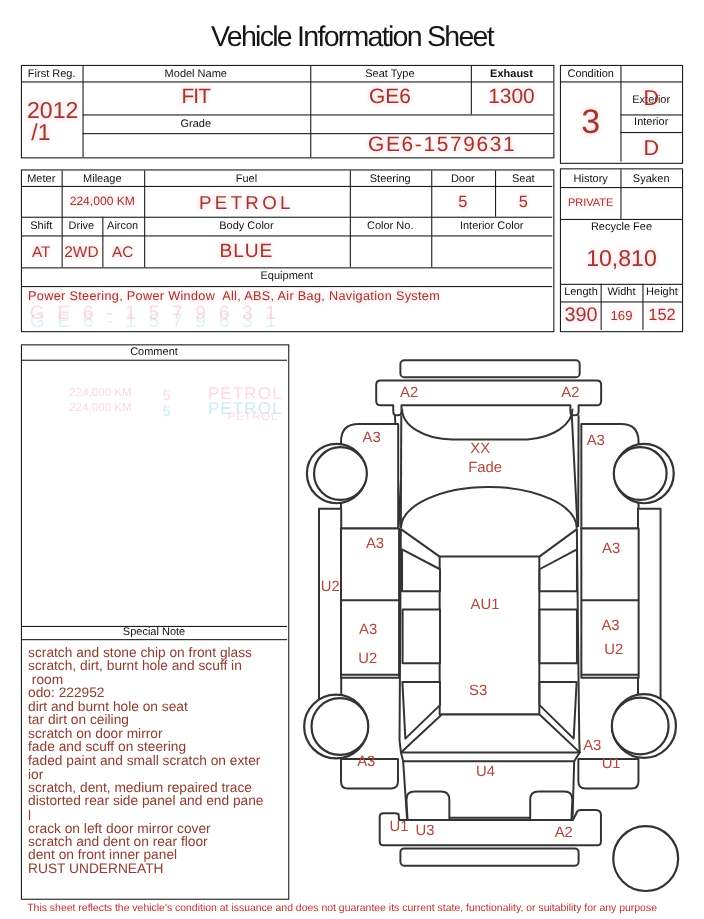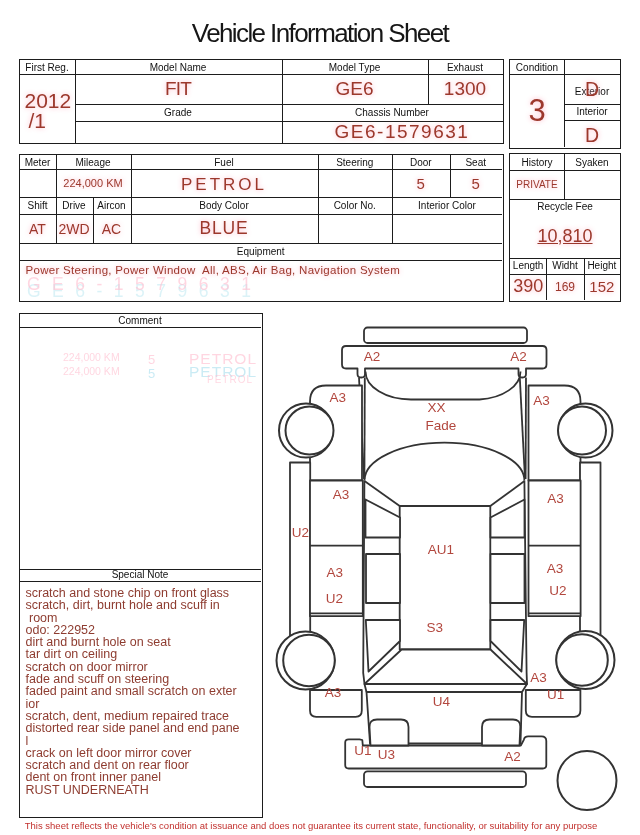--- a/index.html
+++ b/index.html
@@ -20,24 +20,23 @@
 <div class="box" style="left:18.5px;top:59px;width:485.5px;height:85px;">
   <div class="vl" style="left:55px;top:0;height:83px;"></div>
   <div class="vl" style="left:262px;top:0;height:83px;"></div>
   <div class="vl" style="left:408px;top:0;height:44px;"></div>
   <div class="hl" style="left:55px;top:14px;width:428px;"></div>
   <div class="hl" style="left:0px;top:14px;width:55px;"></div>
   <div class="hl" style="left:55px;top:44px;width:428px;"></div>
   <div class="hl" style="left:55px;top:60.5px;width:428px;"></div>
   <div class="lab" style="left:0;top:0;width:55px;height:14px;">First Reg.</div>
   <div class="lab" style="left:55px;top:0;width:207px;height:14px;">Model Name</div>
-  <div class="lab" style="left:262px;top:0;width:146px;height:14px;">Model Type</div>
-  <div class="lab" style="left:408px;top:0;width:75px;height:14px;">Exhaust</div>
+  <div class="lab" style="left:262px;top:0;width:146px;height:14px;">Seat Type</div>
+  <div class="lab" style="left:408px;top:0;width:75px;height:14px;font-weight:bold;">Exhaust</div>
   <div class="lab" style="left:55px;top:44px;width:207px;height:16.5px;">Grade</div>
-  <div class="lab" style="left:262px;top:44px;width:221px;height:16.5px;">Chassis Number</div>
   <div class="val" style="left:5px;top:31px;width:50px;height:40px;font-size:21px;line-height:20px;justify-content:flex-start;align-items:flex-start;text-align:left;display:block;">2012<br><span style="padding-left:4px;">/1</span></div>
   <div class="val" style="left:55px;top:14px;width:207px;height:30px;font-size:19px;letter-spacing:-0.8px;">FIT</div>
   <div class="val" style="left:262px;top:14px;width:146px;height:30px;font-size:19px;">GE6</div>
   <div class="val" style="left:408px;top:14px;width:75px;height:30px;font-size:19px;">1300</div>
   <div class="val" style="left:262px;top:60.5px;width:221px;height:22.5px;font-size:19px;letter-spacing:1.5px;padding-left:10px;">GE6-1579631</div>
 </div>
 
 <div class="box" style="left:509px;top:59px;width:112px;height:89.5px;">
   <div class="vl" style="left:54px;top:0;height:87px;"></div>
   <div class="hl" style="left:0;top:14px;width:110px;"></div>
@@ -92,21 +91,21 @@
   <div class="hl" style="left:0;top:16px;width:110px;"></div>
   <div class="hl" style="left:0;top:45px;width:110px;"></div>
   <div class="hl" style="left:0;top:104px;width:110px;"></div>
   <div class="hl" style="left:0;top:119.5px;width:110px;"></div>
   <div class="vl" style="left:36.3px;top:104px;height:42px;"></div>
   <div class="vl" style="left:73.7px;top:104px;height:42px;"></div>
   <div class="lab" style="left:0;top:0;width:54px;height:16px;">History</div>
   <div class="lab" style="left:54px;top:0;width:56px;height:16px;">Syaken</div>
   <div class="val" style="left:0;top:16px;width:54px;height:29px;font-size:10px;padding-bottom:3px;">PRIVATE</div>
   <div class="lab" style="left:0;top:46px;width:110px;height:12px;">Recycle Fee</div>
-  <div class="val" style="left:0;top:61px;width:110px;height:42px;font-size:18px;text-decoration:underline;">10,810</div>
+  <div class="val" style="left:0;top:61px;width:110px;height:42px;font-size:21px;">10,810</div>
   <div class="lab" style="left:0;top:104px;width:36.3px;height:15.5px;">Length</div>
   <div class="lab" style="left:36.3px;top:104px;width:37.4px;height:15.5px;">Widht</div>
   <div class="lab" style="left:73.7px;top:104px;width:36.3px;height:15.5px;">Height</div>
   <div class="val" style="left:0;top:119.5px;width:36.3px;height:26.5px;font-size:18px;padding-bottom:4px;">390</div>
   <div class="val" style="left:36.3px;top:119.5px;width:37.4px;height:26.5px;font-size:12px;padding-bottom:4px;">169</div>
   <div class="val" style="left:73.7px;top:119.5px;width:36.3px;height:26.5px;font-size:15px;padding-bottom:4px;">152</div>
 </div>
 
 <div class="box" style="left:18.5px;top:312.5px;width:244px;height:505.5px;">
   <div class="hl" style="left:0;top:13.5px;width:241px;"></div>

